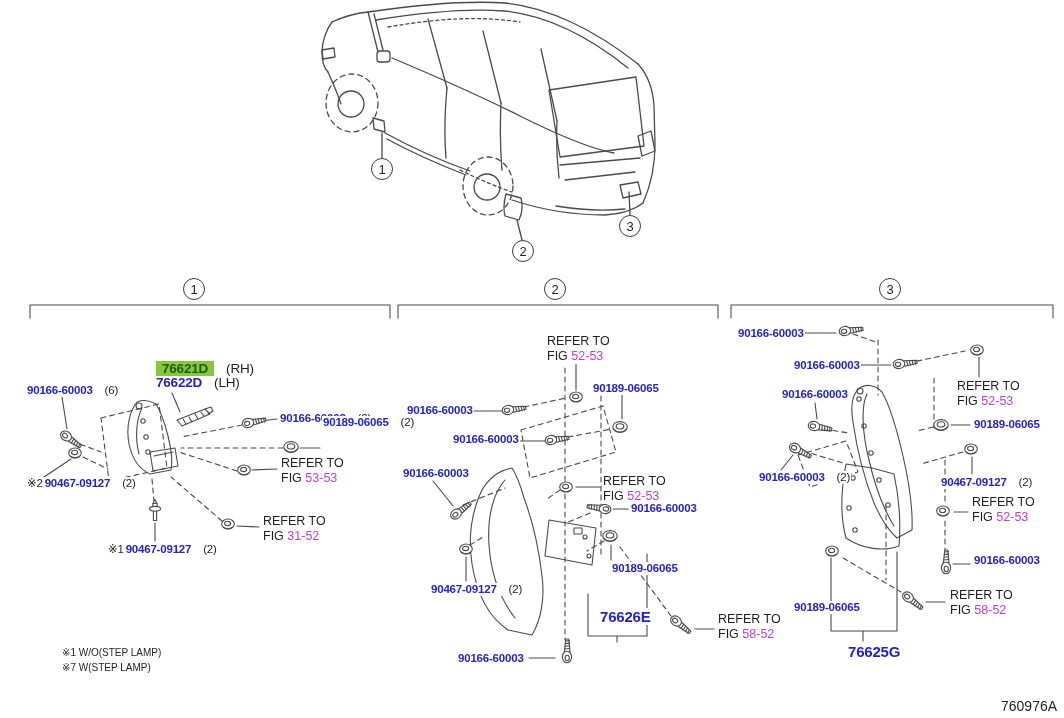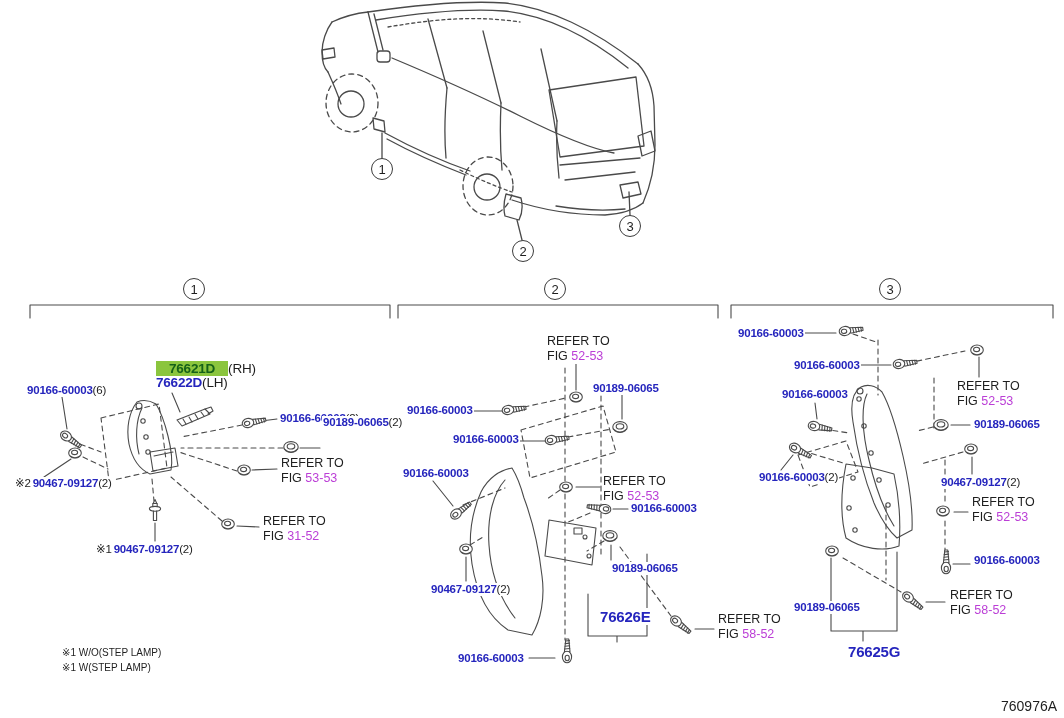--- a/index.html
+++ b/index.html
@@ -10,29 +10,29 @@
   #stage{position:relative;width:1064px;height:718px;background:#fff;overflow:hidden;
          font-family:"Liberation Sans","DejaVu Sans",sans-serif;}
   #art{position:absolute;left:0;top:0;fill:none;stroke:var(--c-line);stroke-width:1.1;
        stroke-linecap:round;stroke-linejoin:round;}
   #art .dash{stroke-dasharray:5 4;}
   #art .dash2{stroke-dasharray:3 3;}
   #art .thick{stroke-width:1.3;}
   .lbl{position:absolute;font-weight:bold;font-size:11.5px;line-height:1.1;
        color:var(--c-text);white-space:nowrap;background:#fff;padding:0 1px;letter-spacing:-.2px;}
   .pn{color:var(--c-part);}
-  .qty,.side,.mark{font-weight:normal;color:var(--c-text);}
+  .qty,.side,.mark{font-weight:normal;color:var(--c-text);margin-left:12px;}
   .mark{margin-right:2px;}
   .big{font-size:13.5px;}
   .bigpart{position:absolute;font-weight:bold;font-size:15px;color:var(--c-part);
            background:#fff;padding:0 2px;letter-spacing:-.2px;}
   .ref{position:absolute;font-size:12.5px;line-height:1.18;color:var(--c-text);
        white-space:nowrap;background:#fff;padding:0 1px;}
   .fig{color:var(--c-fig);font-weight:normal;}
-  .hl{background:var(--c-hlbg);color:var(--c-hltx);padding:0 13px;}
+  .hl{background:var(--c-hlbg);color:var(--c-hltx);padding:0 6px;}
   .circ{position:absolute;width:20px;height:20px;border:1.5px solid #3c3c3c;border-radius:50%;
         background:#fff;font-size:13px;color:var(--c-text);
         display:flex;align-items:center;justify-content:center;}
   .note{position:absolute;font-size:10px;color:var(--c-text);line-height:1.25;white-space:nowrap;}
   .code{position:absolute;font-size:14px;color:var(--c-text);}
 </style>
 </head>
 <body>
 
 <div id="stage">
@@ -297,16 +297,16 @@
 <div class="ref" style="left:949px;top:588px">
   <span>REFER TO</span><br>
   <span>FIG</span> <span class="fig">58-52</span>
 </div>
 <div class="lbl" style="left:793px;top:601px">
   <span class="pn">90189-06065</span>
 </div>
 <div class="bigpart" style="left:846px;top:643px">76625G</div>
 
 <div class="note" style="left:62px;top:647px">※1 W/O(STEP LAMP)</div>
-<div class="note" style="left:62px;top:662px">※1 W(STEP LAMP)</div>
+<div class="note" style="left:62px;top:662px">※7 W(STEP LAMP)</div>
 <div class="code" style="left:1001px;top:698px">760976A</div>
 
 </div>
 
 </body></html>

